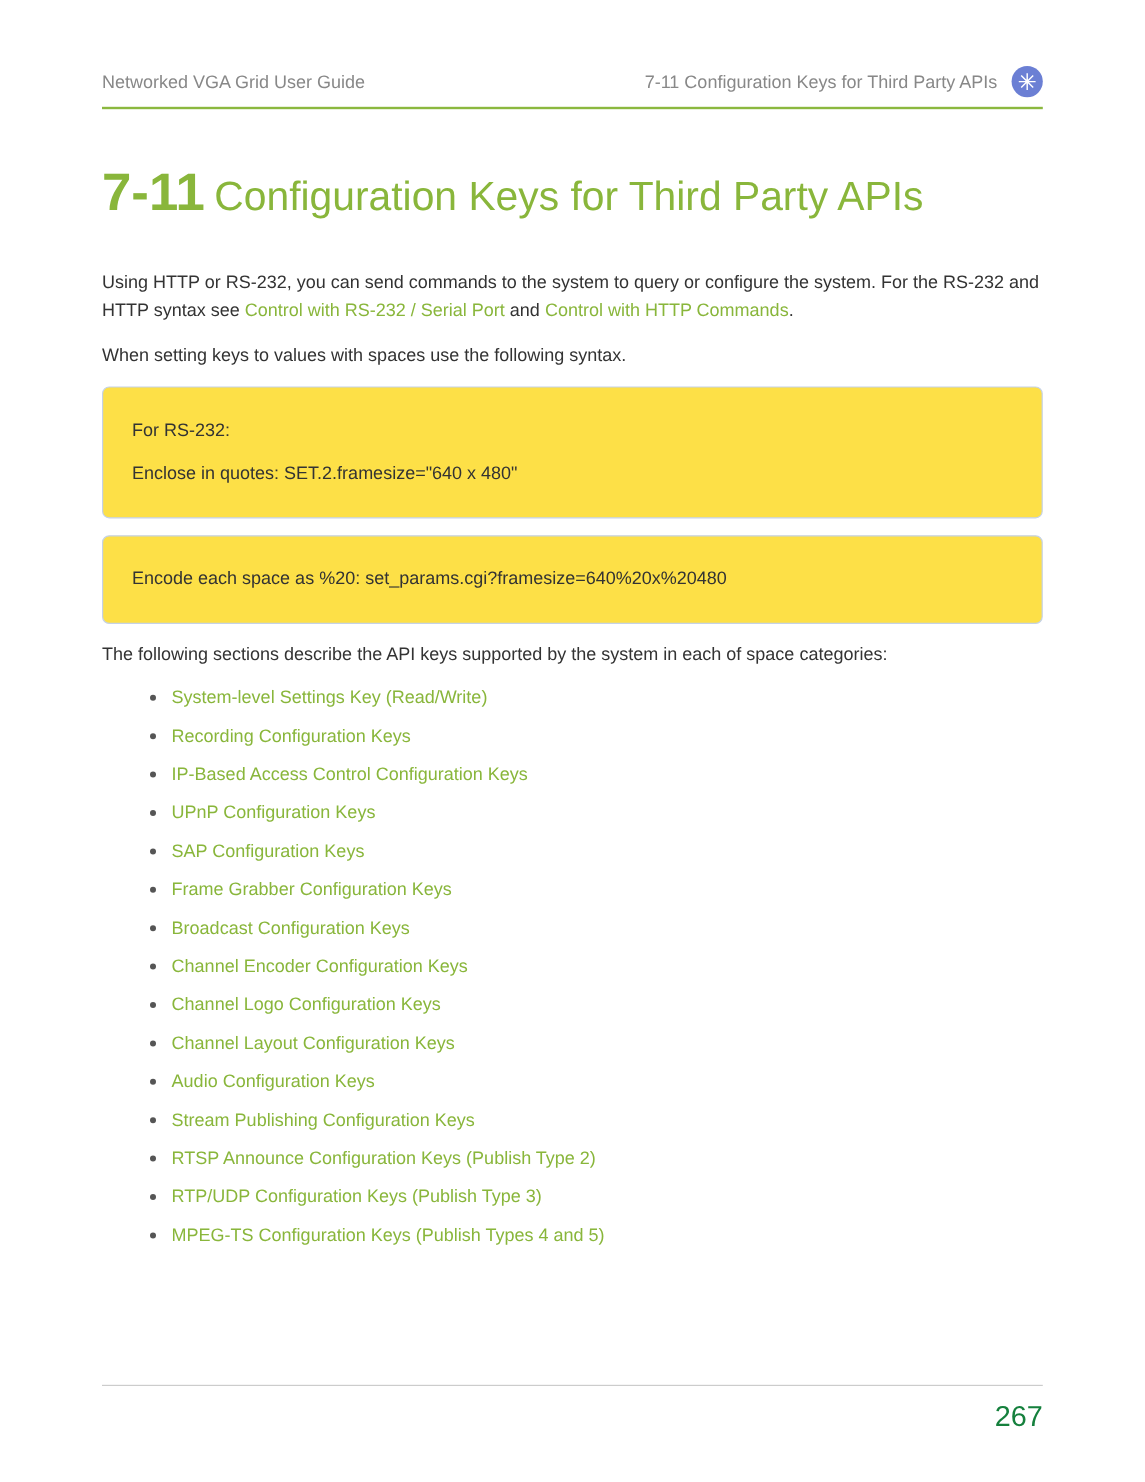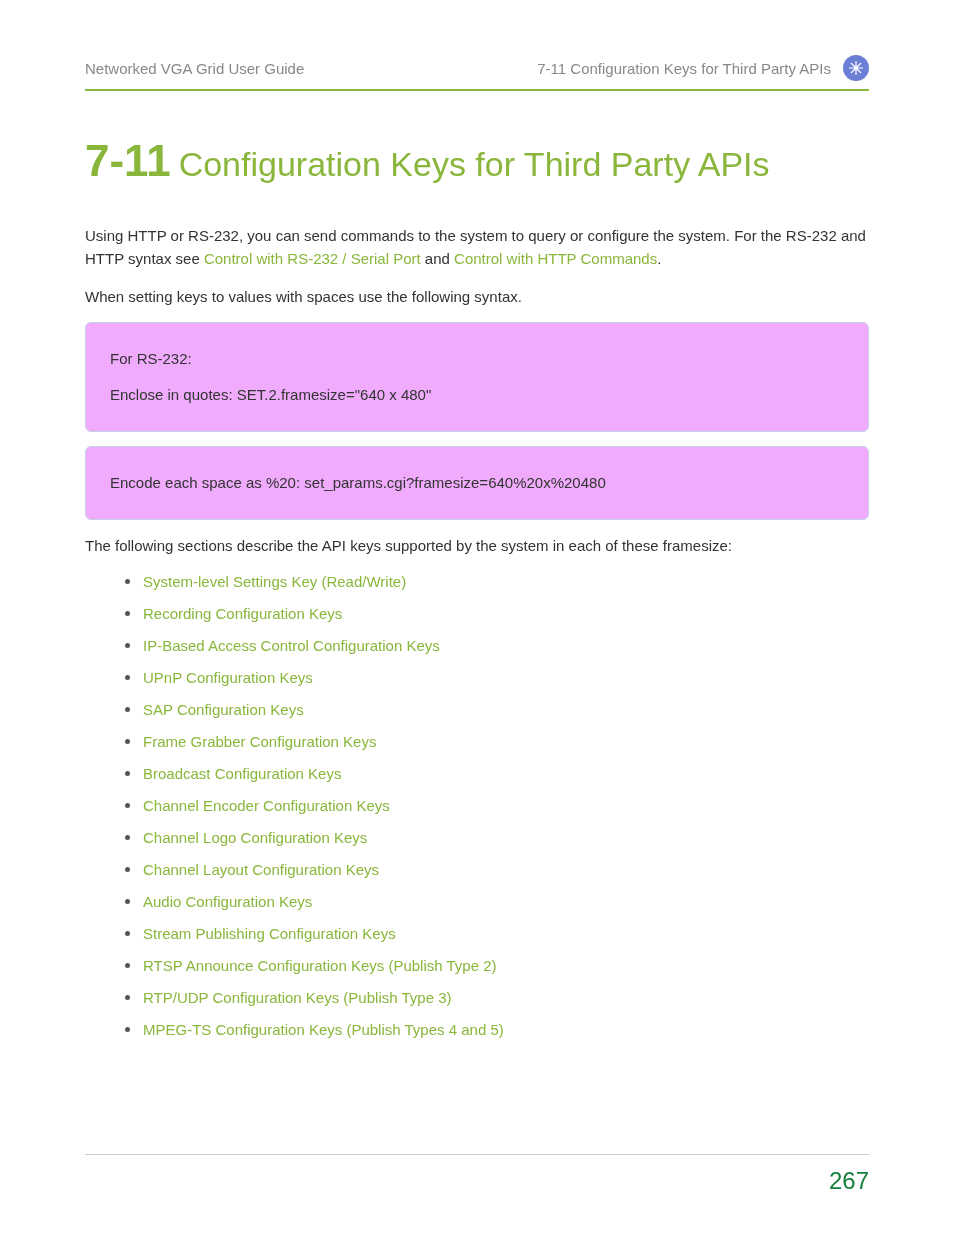--- a/index.html
+++ b/index.html
@@ -63,21 +63,21 @@
     font-size: 15px;
     line-height: 1.55;
     color: #333;
     margin-bottom: 14px;
   }
   .link {
     color: #89b63b;
     cursor: pointer;
   }
   .note-box {
-    background: #f0abfc;
+    background: #fde047;
     border: 1px solid #c5d2e6;
     border-radius: 6px;
     padding: 18px 24px;
     margin: 14px 0;
     font-size: 15px;
     color: #333;
     line-height: 2.4;
   }
   .list {
     list-style: none;
@@ -150,21 +150,21 @@
 
   <div class="note-box">
     <div>For RS-232:</div>
     <div>Enclose in quotes: SET.2.framesize="640 x 480"</div>
   </div>
 
   <div class="note-box">
     <div>Encode each space as %20: set_params.cgi?framesize=640%20x%20480</div>
   </div>
 
-  <p class="body-text">The following sections describe the API keys supported by the system in each of these framesize:</p>
+  <p class="body-text">The following sections describe the API keys supported by the system in each of space categories:</p>
 
   <ul class="list">
     <li><a>System-level Settings Key (Read/Write)</a></li>
     <li><a>Recording Configuration Keys</a></li>
     <li><a>IP-Based Access Control Configuration Keys</a></li>
     <li><a>UPnP Configuration Keys</a></li>
     <li><a>SAP Configuration Keys</a></li>
     <li><a>Frame Grabber Configuration Keys</a></li>
     <li><a>Broadcast Configuration Keys</a></li>
     <li><a>Channel Encoder Configuration Keys</a></li>

